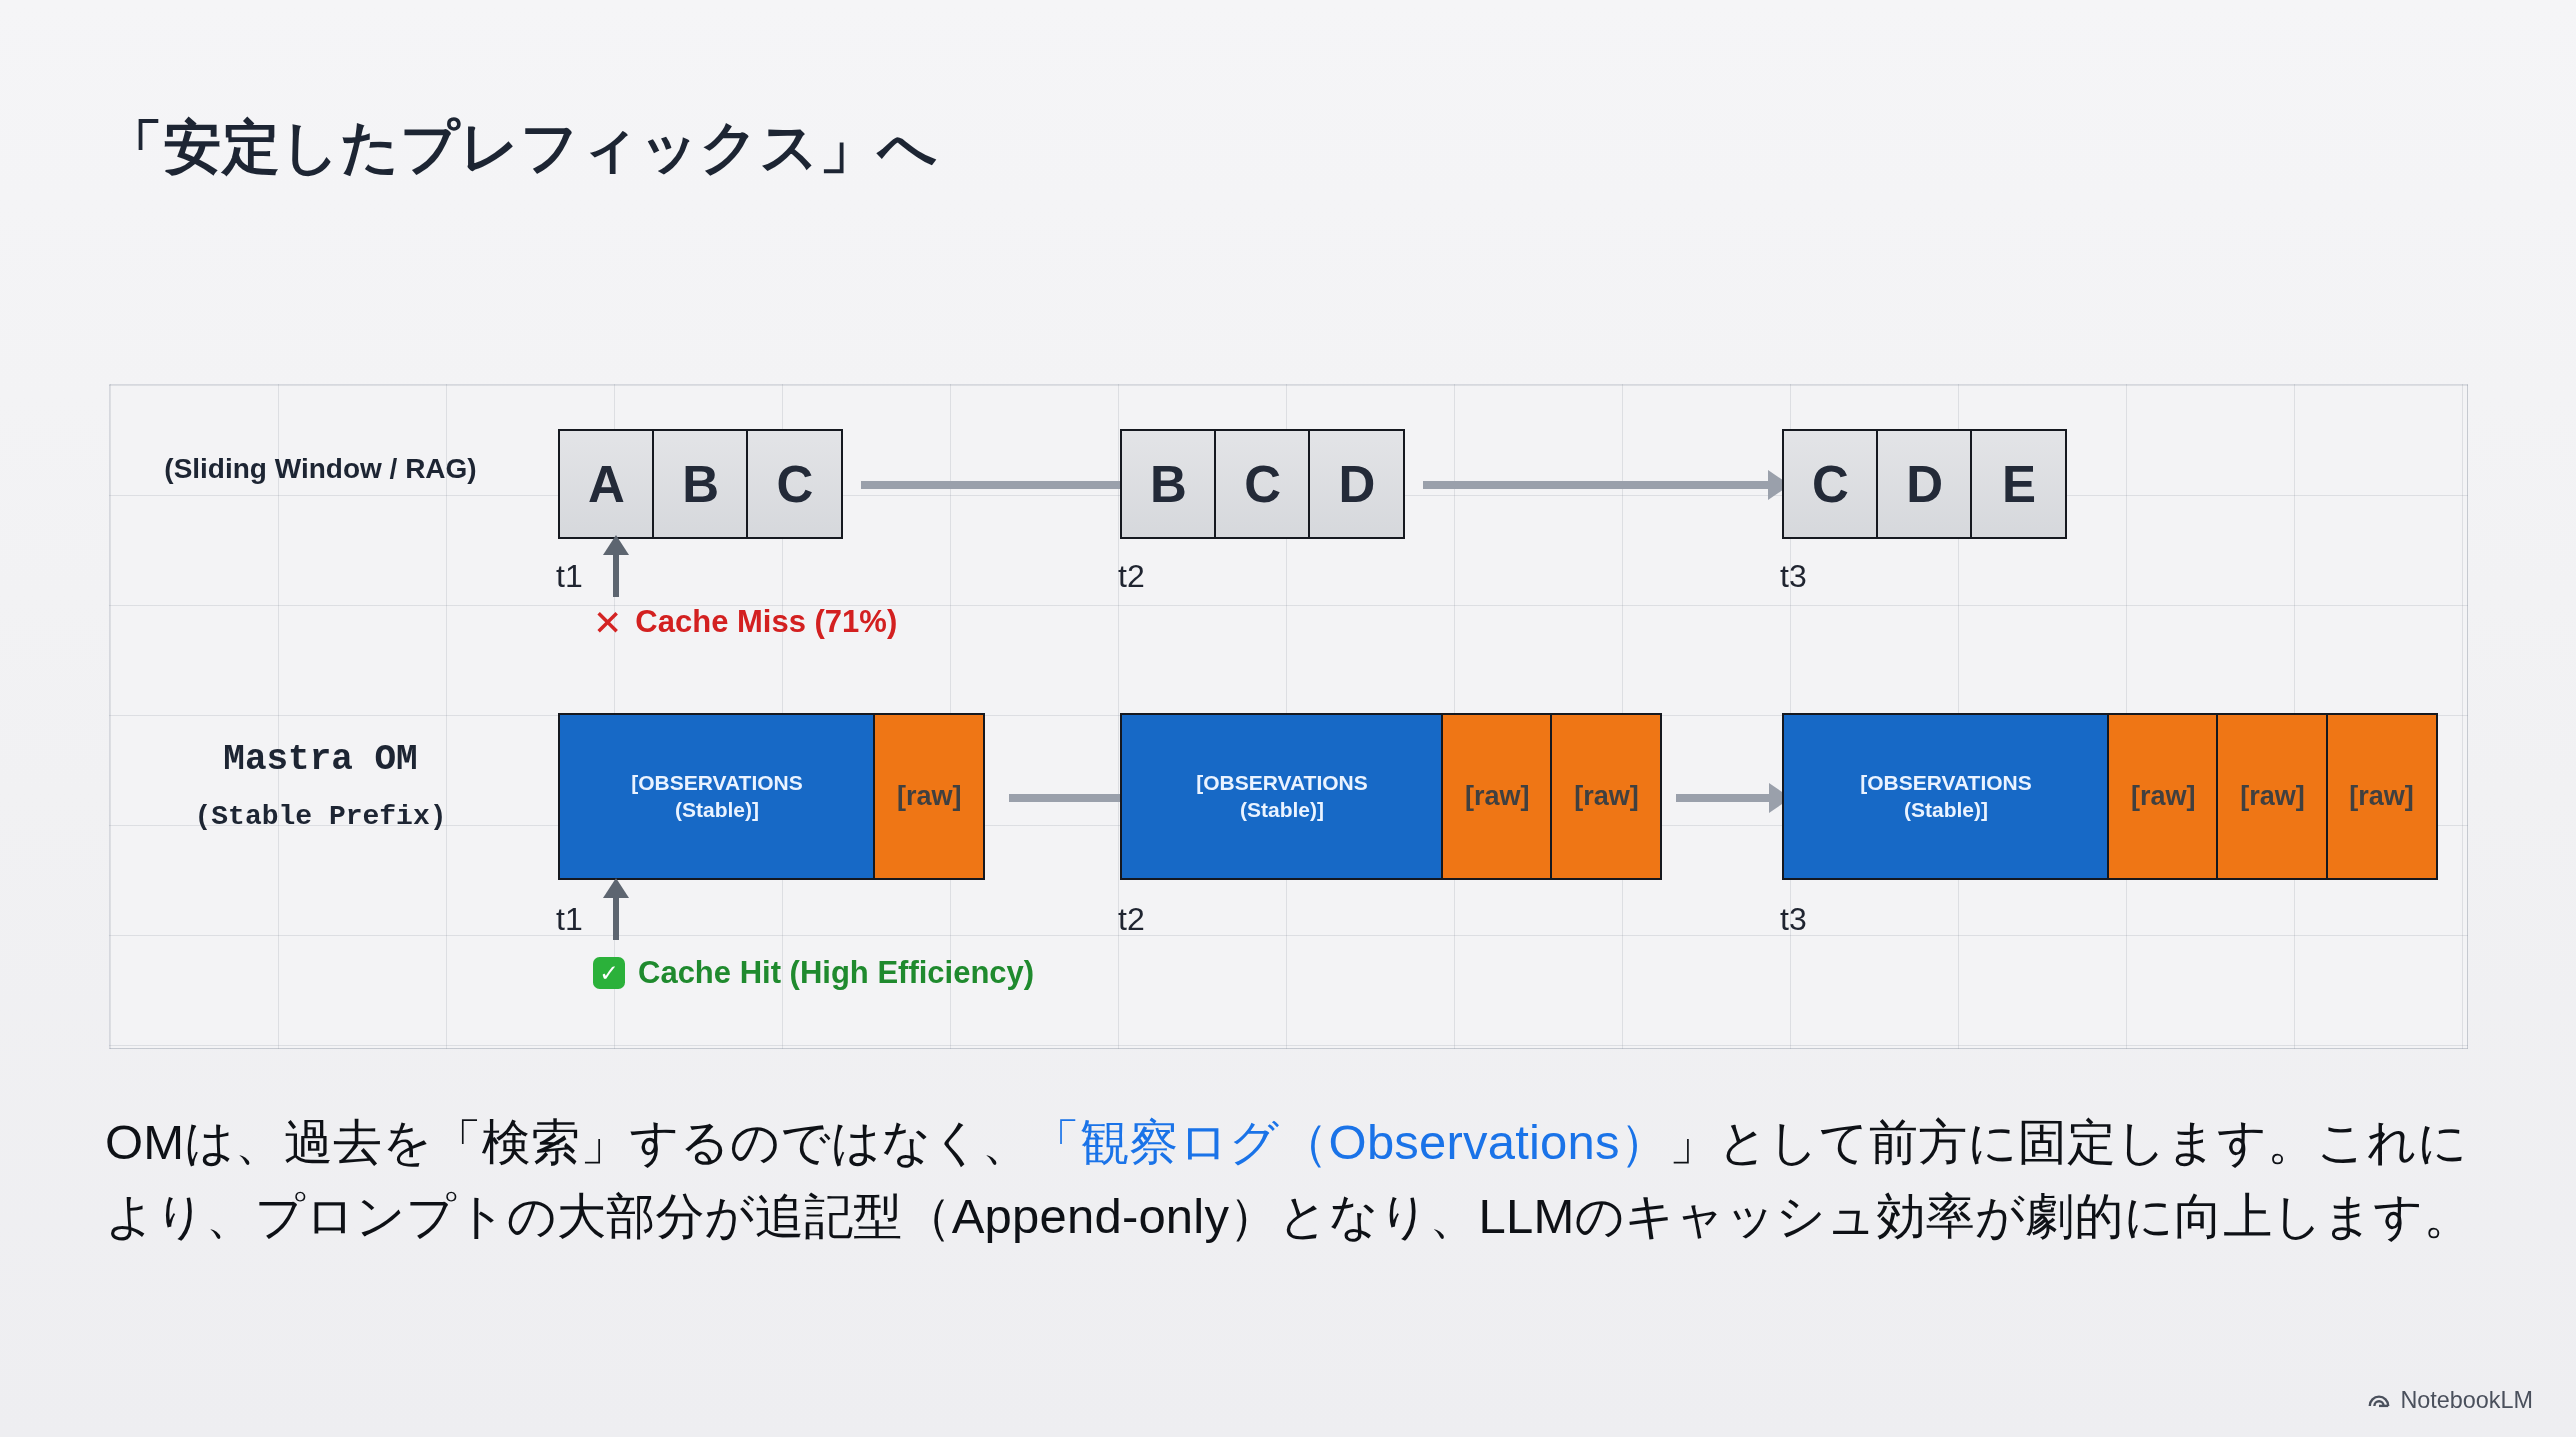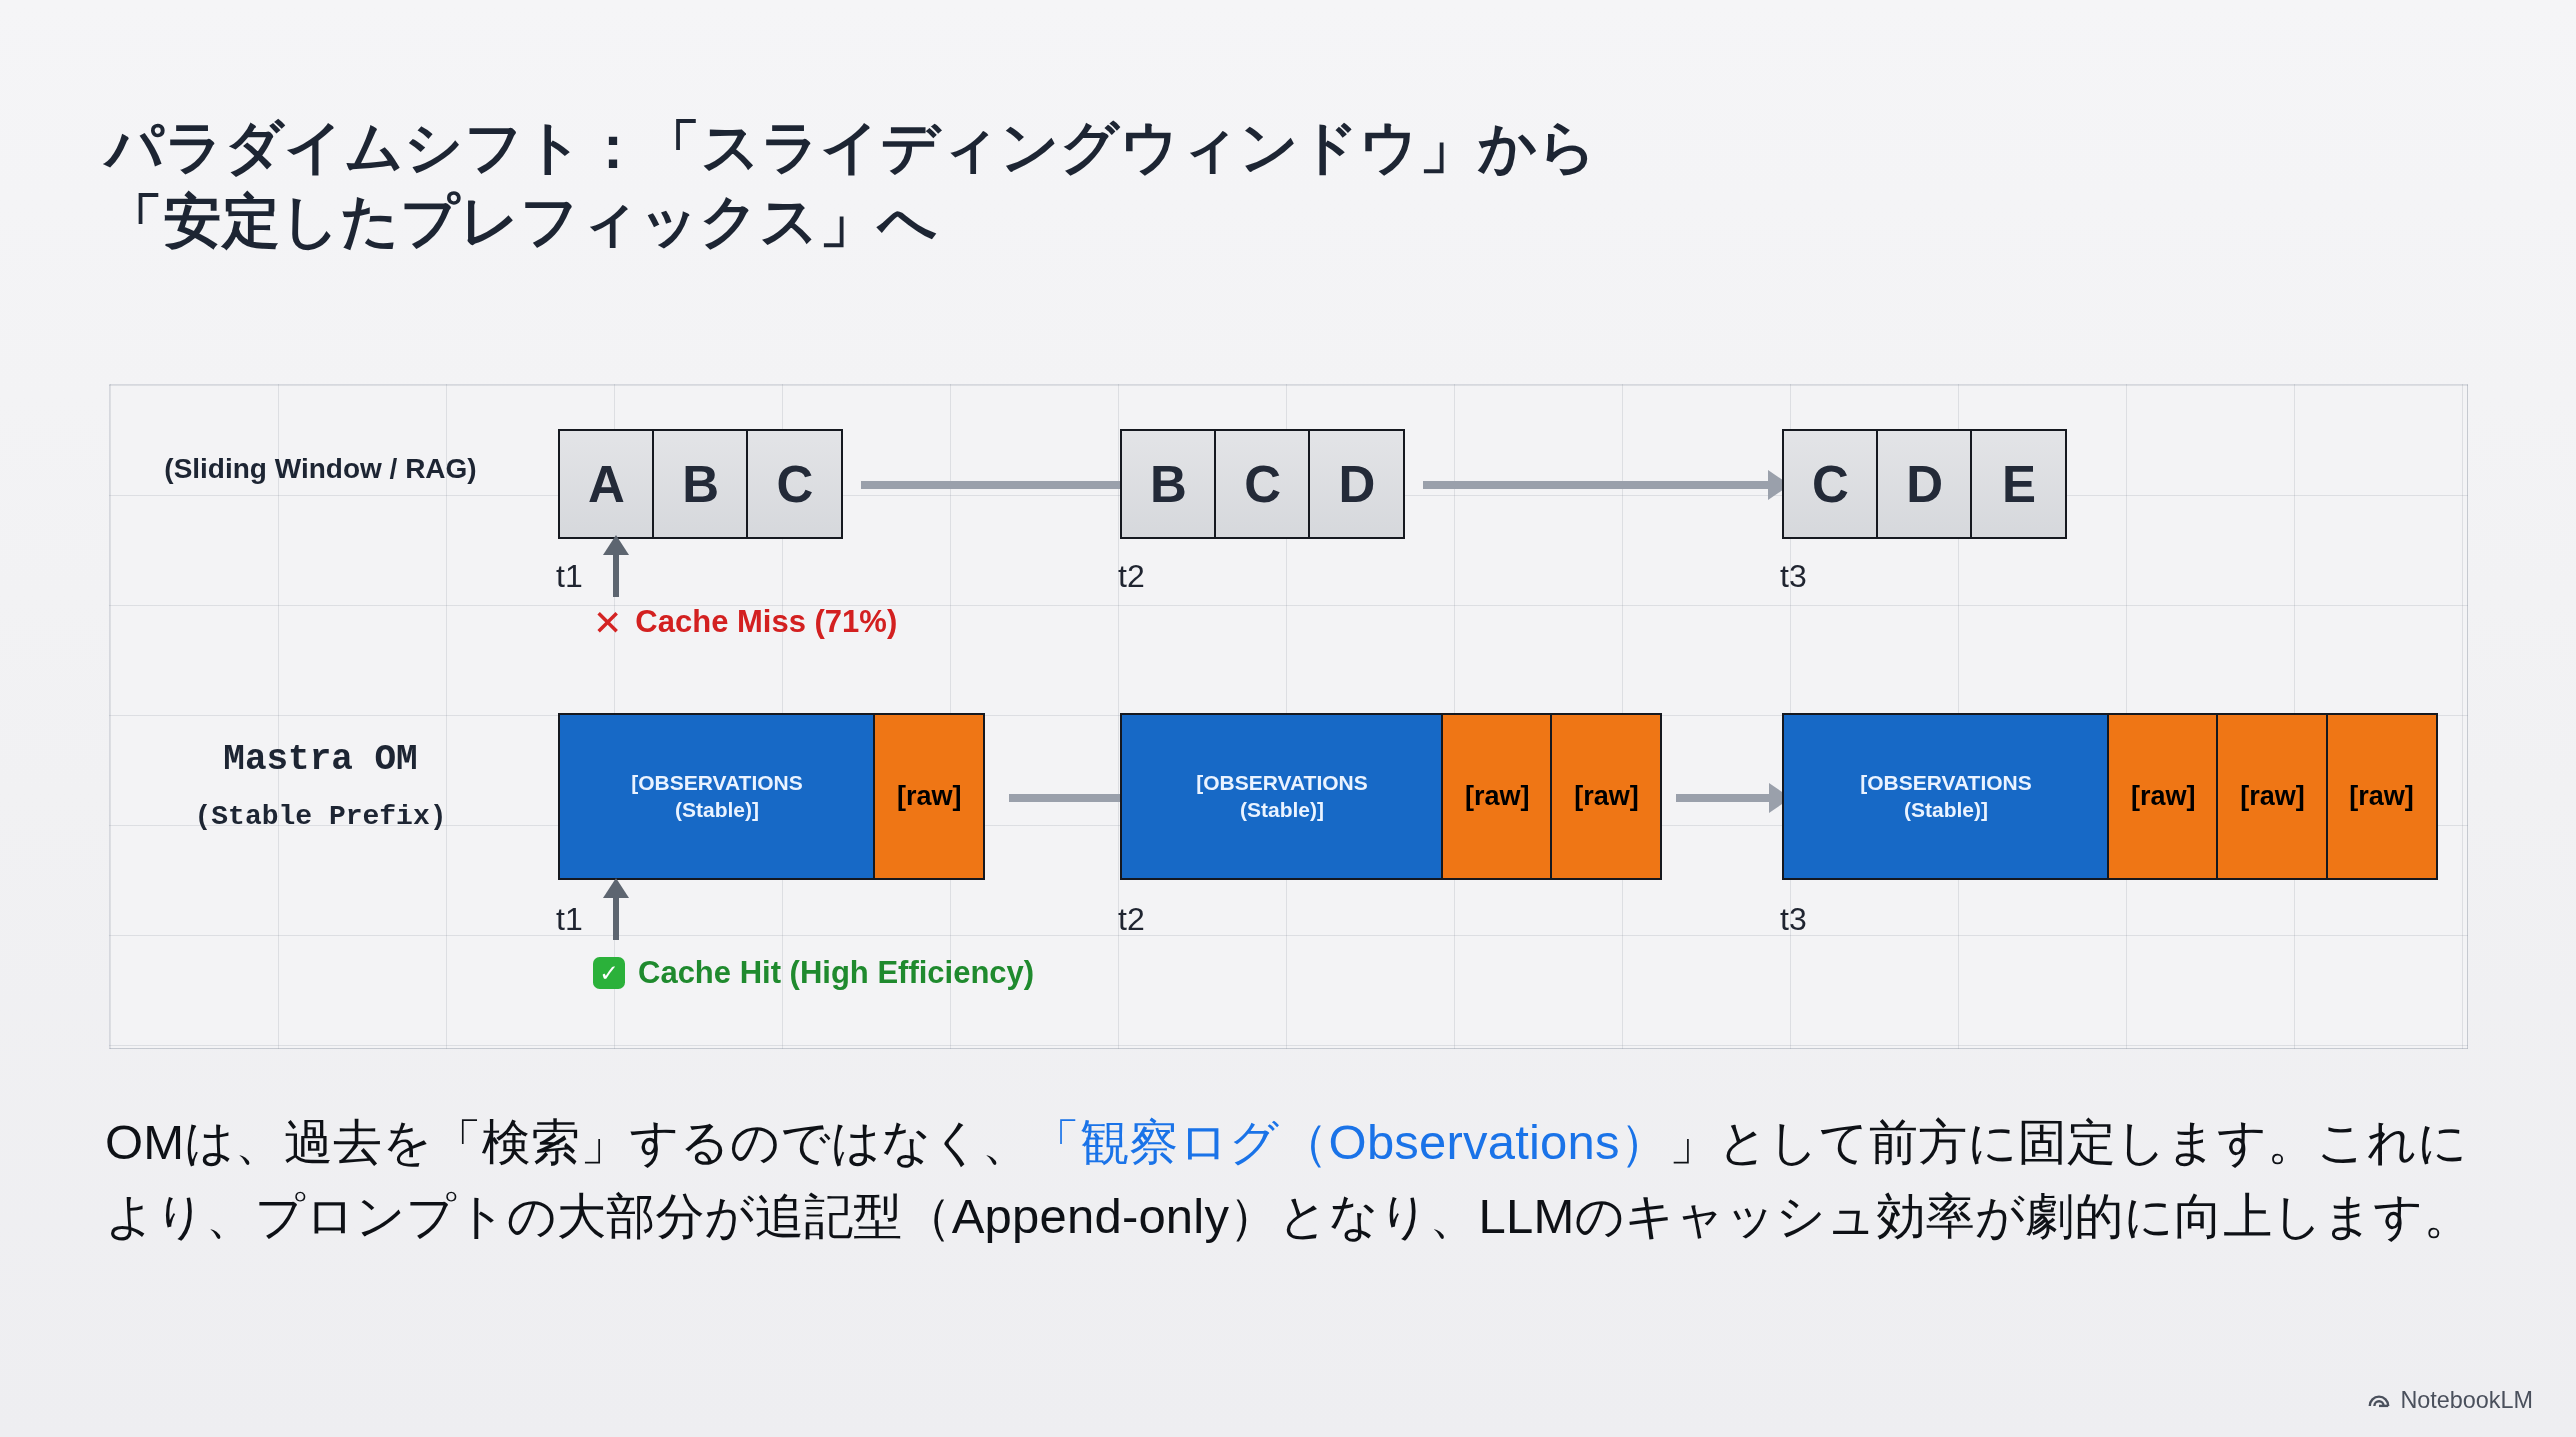--- a/index.html
+++ b/index.html
@@ -122,21 +122,21 @@
   .raw {
     height: 167px;
     width: 112px;
     background: #ef7615;
     border: 2.8px solid #15181f;
     margin-left: -2.8px;
     box-sizing: border-box;
     display: flex;
     align-items: center;
     justify-content: center;
-    color: #000000;
+    color: #404040;
     font-size: 27px;
     font-weight: 700;
   }
 
   
   .flow-arrow {
     position: absolute;
     height: 7.5px;
     background: #9aa0ab;
   }
@@ -232,21 +232,20 @@
     font-weight: 500;
     opacity: 0.92;
   }
 </style>
 </head>
 <body>
 
 <div class="slide">
 
   <div class="title-block">
-    <div class="title-line">パラダイムシフト：「スライディングウィンドウ」から</div>
     <div class="title-line">「安定したプレフィックス」へ</div>
   </div>
 
   <div class="diagram"></div>
 
   <div class="row-label" id="label-old">
     <div class="rl-sub">(Sliding Window / RAG)</div>
   </div>
 
   <div class="group" style="left:558px; top:429px;">

